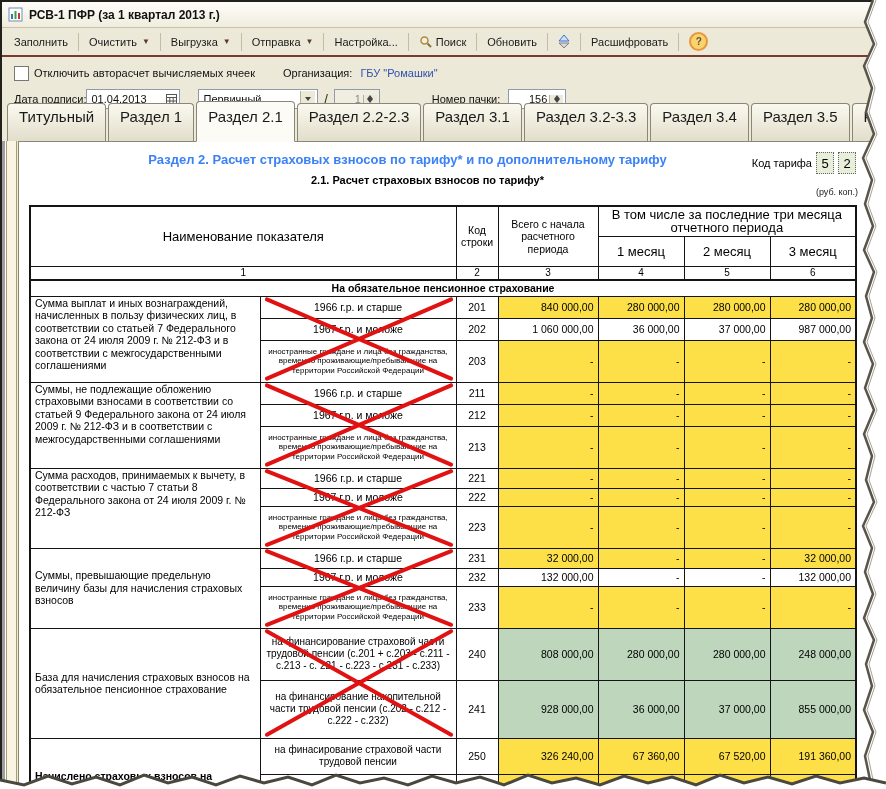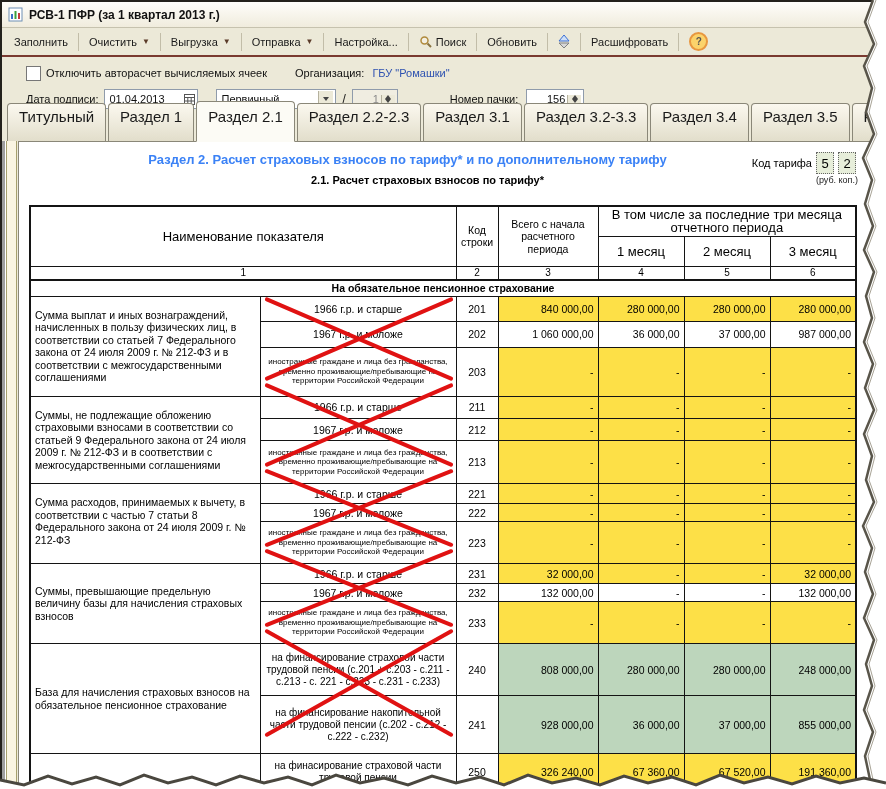--- a/index.html
+++ b/index.html
@@ -12,21 +12,21 @@
   .titlebar .title{font-size:12px;font-weight:bold;color:#111;}
   
   .toolbar{height:27px;display:flex;align-items:center;padding:0 4px;background:#ece9d8;
     border-bottom:2px solid #7a3a30;}
   .tbtn{display:flex;align-items:center;gap:4px;padding:3px 7px;font-size:11px;color:#1a1a1a;
     border:1px solid transparent;border-radius:2px;white-space:nowrap;cursor:default;}
   .tbtn .dd{font-size:8px;color:#5a3a28;margin-left:1px;}
   .sep{width:1px;height:18px;background:#c2bda8;margin:0 2px;}
   
   .params{padding:3px 0 2px 0;background:#ece9d8;}
-  .prow{height:26px;display:flex;align-items:center;padding:0 24px;font-size:11px;color:#111;text-align:right;}
+  .prow{height:26px;display:flex;align-items:center;padding:0 12px;font-size:11px;color:#111;text-align:right;}
   .checkbox{width:13px;height:13px;background:#fff;border:1px solid #777;margin-right:5px;flex:0 0 auto;}
   .link{color:#2e52b0;}
   .field{background:#fff;border:1px solid #8f9bab;height:18px;display:flex;align-items:center;
     font-size:11px;padding:0 2px 0 4px;}
   .spinbtns{display:flex;flex-direction:column;width:13px;margin-left:2px;border-left:1px solid #b5b19e;}
   .spinbtns .up,.spinbtns .dn{flex:1;display:flex;align-items:center;justify-content:center;background:#ece9d8;}
   .tri-u{width:0;height:0;border-left:3px solid transparent;border-right:3px solid transparent;border-bottom:4px solid #444;}
   .tri-d{width:0;height:0;border-left:3px solid transparent;border-right:3px solid transparent;border-top:4px solid #444;}
   .disabledf{background:#f0ede1;color:#8a8a8a;}
   
@@ -40,33 +40,33 @@
     background:linear-gradient(to right,#9e9e9e 0 3px,#ffffff 3px 4px,#a6a06e 4px 5px,#faf5e2 5px 14px,#a6a06e 14px 15px,#ece9d8 15px 16px);}
   .panel{flex:1;background:#fff;border-top:1px solid #8a8778;border-left:1px solid #8a8778;
     padding:6px 0 0 10px;position:relative;overflow:hidden;}
   .headingwrap{position:relative;height:54px;}
   .h1{font-size:13px;font-weight:bold;text-align:center;padding:4px 120px 0 20px;color:#3b82f6;}
   .tariff{position:absolute;right:30px;top:4px;display:flex;align-items:center;gap:4px;font-size:11px;}
   .tbox{width:16px;height:20px;background:#e7eeda;border:1px dotted #666;display:flex;
     align-items:center;justify-content:center;font-size:13px;}
   .h2line{position:relative;margin-top:7px;}
   .h2{font-size:11px;font-weight:bold;text-align:center;padding-right:60px;}
-  .units{position:absolute;right:28px;top:1px;font-size:9px;color:#222;}
+  .units{position:absolute;right:28px;top:13px;font-size:9px;color:#222;}
   
   .twrap{position:relative;margin-top:3px;width:830px;}
   table{border-collapse:collapse;table-layout:fixed;width:826px;border:2px solid #141414;background:#fff;}
   td{border:1px solid #141414;overflow:hidden;padding:1px 2px;}
   .th{text-align:center;vertical-align:middle;font-size:13px;line-height:13px;}
   .th.sm{font-size:10.5px;line-height:12.5px;}
   .hr1{height:30px;} .hr2{height:30px;}
   .numrow{height:14px;}
   .numrow td{text-align:center;font-size:10px;padding:0;border-bottom-width:2px;}
   .secrow{height:16px;}
   .secrow td{text-align:center;font-weight:bold;font-size:10.5px;padding:0;}
-  .name{font-size:10.5px;line-height:12.5px;padding:12px 4px;vertical-align:top;margin-left:31px;}
+  .name{font-size:10.5px;line-height:12.5px;padding:0 4px;vertical-align:top;margin-left:31px;}
   .name.mid{vertical-align:middle;}
   .name.b{font-weight:bold;}
   .sub{text-align:center;font-size:10.5px;line-height:12px;vertical-align:middle;}
   .sub.tiny{font-size:8px;line-height:9.5px;}
   .sub.f{font-size:10px;line-height:12px;}
   .code{text-align:center;font-size:10.5px;vertical-align:middle;}
   .val{text-align:right;font-size:10.5px;padding:1px 4px;vertical-align:middle;}
   .gL{background:#fde047;} .gD{background:#bdd6bc;}.r18{height:18px}.r20{height:20px}.r22{height:22px}
   .r36{height:36px}.r40{height:40px}.r42{height:42px}.r52{height:52px}.r58{height:58px}
   
@@ -157,21 +157,21 @@
 
   <div class="params">
     <div class="prow">
       <div class="checkbox"></div>
       <span>Отключить авторасчет вычисляемых ячеек</span>
       <span style="margin-left:28px">Организация:</span>
       <span class="link" style="margin-left:8px">ГБУ "Ромашки"</span>
     </div>
     <div class="prow">
       <span>Дата подписи:</span>
-      <div class="field" style="width:86px;margin-left:6px;justify-content:space-between">
+      <div class="field" style="width:86px;justify-content:space-between">
         <span>01.04.2013</span>
         <span class="icon">
           <svg width="11" height="11" viewBox="0 0 11 11">
               <rect x="0.5" y="0.5" width="10" height="10" fill="#fff" stroke="#555"></rect>
               <line x1="0.5" y1="3.5" x2="10.5" y2="3.5" stroke="#555"></line>
               <line x1="3.8" y1="3.5" x2="3.8" y2="10.5" stroke="#555"></line>
               <line x1="7.2" y1="3.5" x2="7.2" y2="10.5" stroke="#555"></line>
               <line x1="0.5" y1="7" x2="10.5" y2="7" stroke="#555"></line>
             </svg>
         </span>

